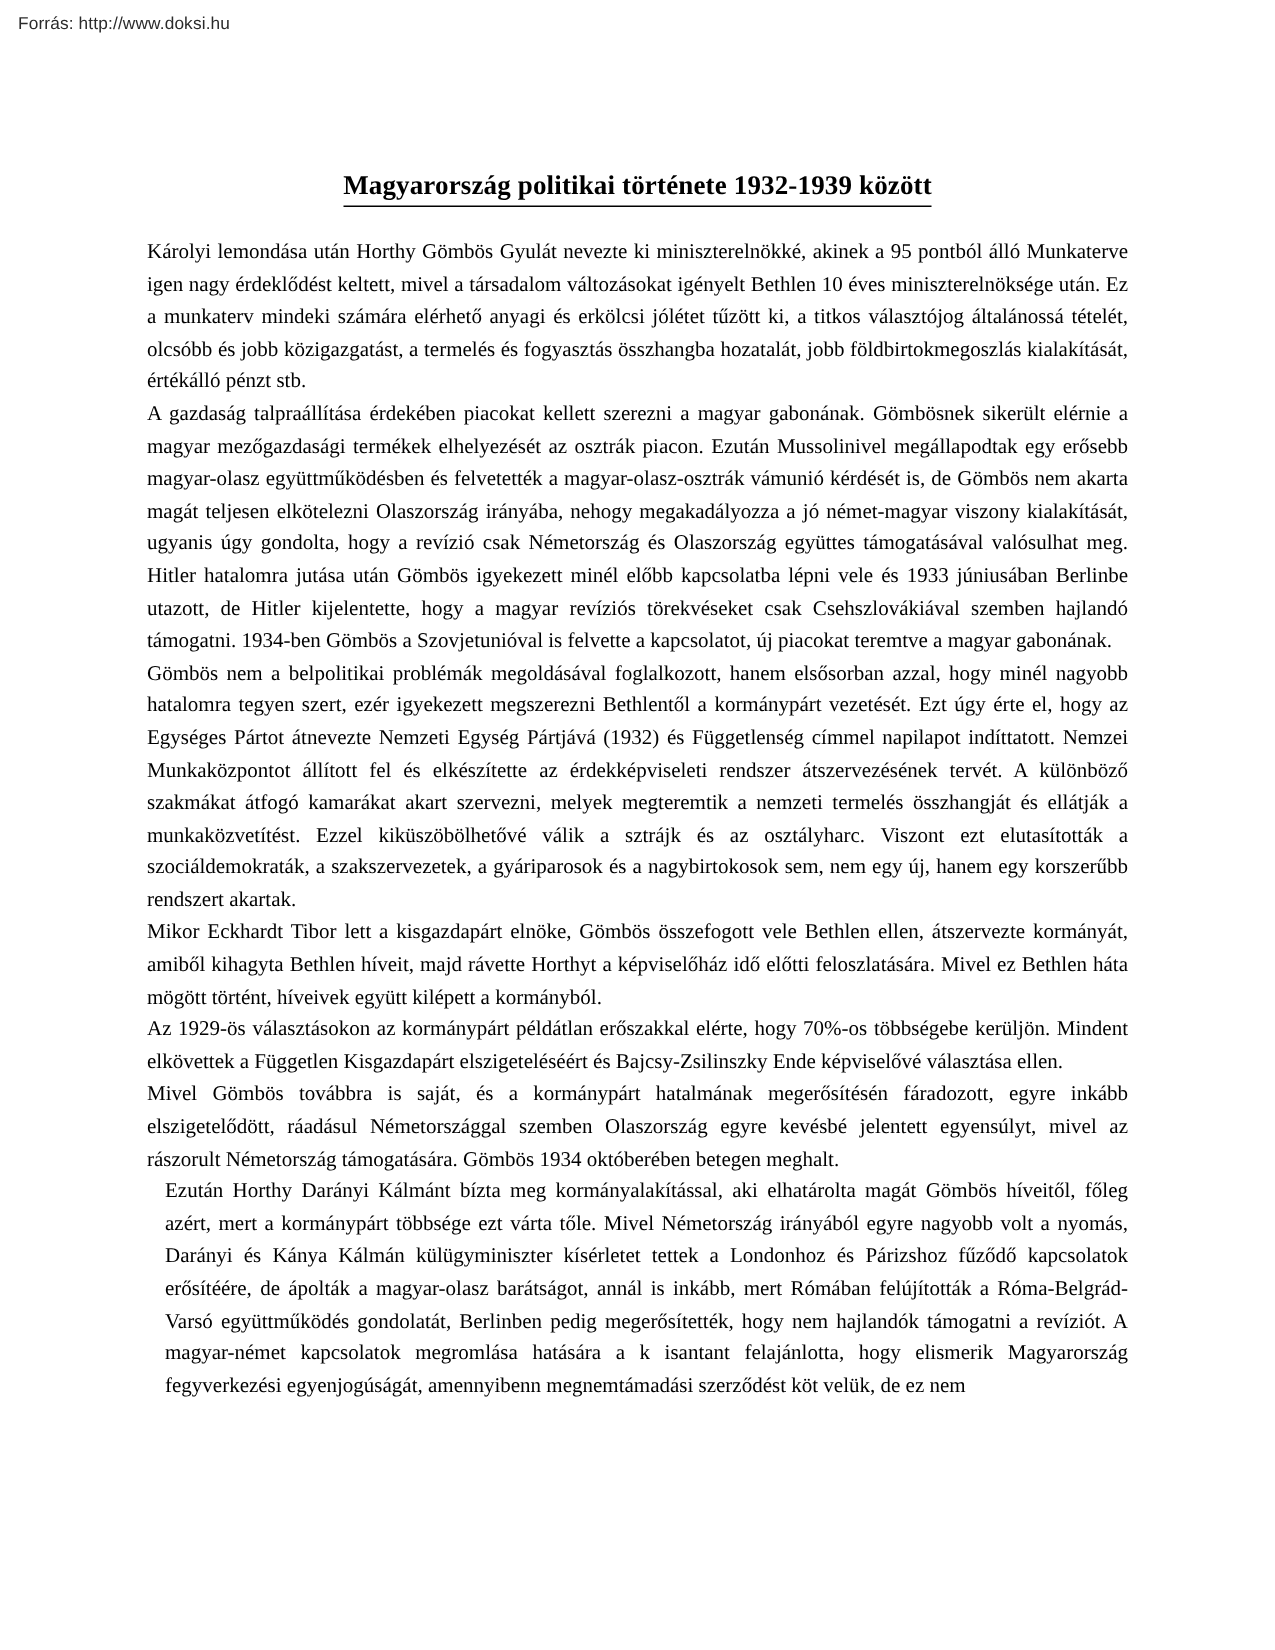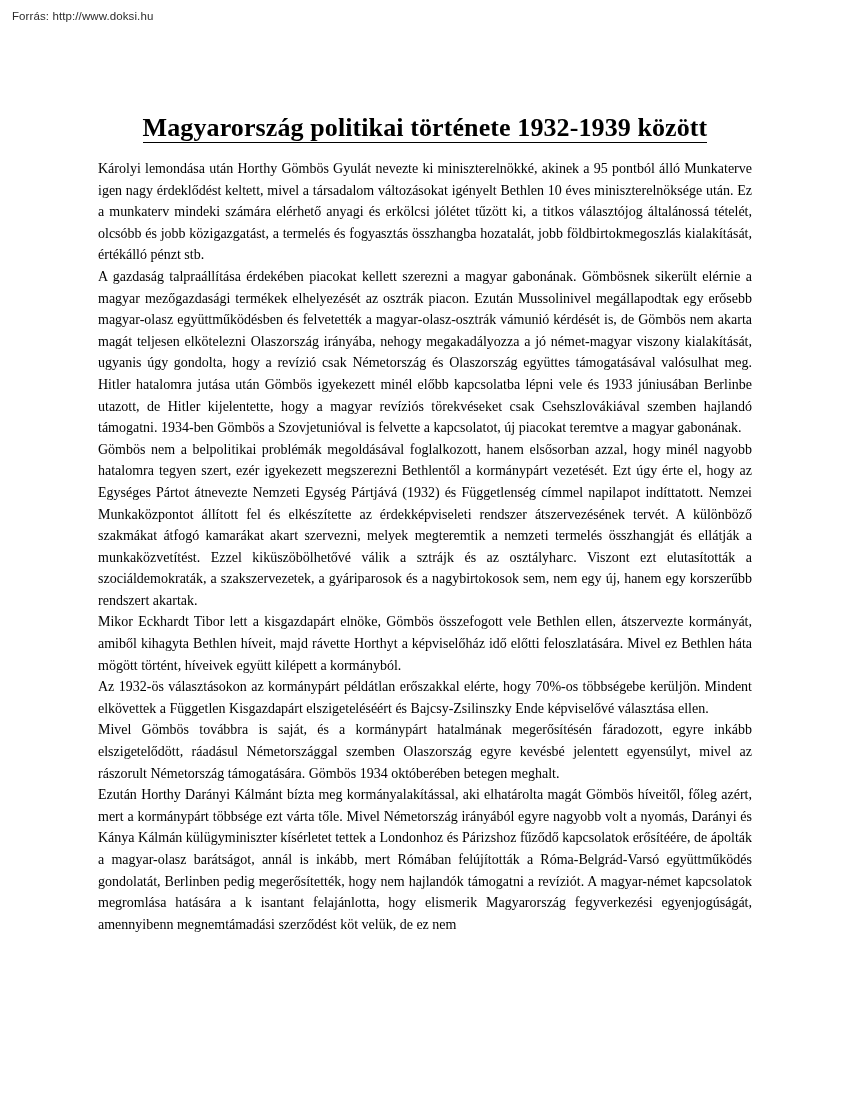--- a/index.html
+++ b/index.html
@@ -39,21 +39,21 @@
     box-sizing: border-box;
     padding: 0;
   }
 
   .doc-title {
     position: absolute;
     top: 98px;
     left: 98px;
     width: 654px;
     text-align: center;
-    font-size: 26px;
+    font-size: 18px;
     font-weight: bold;
     line-height: 26px;
     letter-spacing: 0.1px;
   }
   .doc-title .title-underline {
     display: inline-block;
     border-bottom: 1.6px solid #000;
     padding-bottom: 1px;
   }
 
@@ -71,34 +71,35 @@
     padding: 0;
     text-align: justify;
     text-justify: inter-word;
     hyphens: none;
     -webkit-hyphens: none;
   }
 
   
   .body-text p:last-child {
     text-align: justify;
+    margin-left: 12px;
   }
 </style>
 </head>
 <body>
 
 <div class="page">
 
   <div class="source-header">Forrás: http://www.doksi.hu</div>
 
   <h1 class="doc-title"><span class="title-underline">Magyarország  politikai története 1932-1939 között</span></h1>
 
   <div class="body-text">
     <p>Károlyi lemondása után Horthy Gömbös Gyulát nevezte ki miniszterelnökké, akinek a 95 pontból álló Munkaterve igen nagy érdeklődést keltett, mivel a társadalom változásokat igényelt Bethlen 10 éves miniszterelnöksége után. Ez a munkaterv mindeki számára elérhető anyagi és erkölcsi jólétet tűzött ki, a titkos választójog általánossá tételét, olcsóbb és jobb közigazgatást, a termelés és fogyasztás összhangba hozatalát, jobb földbirtokmegoszlás kialakítását, értékálló pénzt stb.</p>
     <p>A gazdaság talpraállítása érdekében piacokat kellett szerezni a magyar gabonának. Gömbösnek sikerült elérnie a magyar mezőgazdasági termékek elhelyezését az osztrák piacon. Ezután Mussolinivel megállapodtak egy erősebb magyar-olasz együttműködésben és felvetették a magyar-olasz-osztrák vámunió kérdését is, de Gömbös nem akarta magát teljesen elkötelezni Olaszország irányába, nehogy megakadályozza a jó német-magyar viszony kialakítását, ugyanis úgy gondolta, hogy a revízió csak Németország és Olaszország együttes támogatásával valósulhat meg.  Hitler hatalomra jutása után Gömbös igyekezett minél előbb kapcsolatba lépni vele és 1933 júniusában Berlinbe utazott, de Hitler kijelentette, hogy a magyar revíziós törekvéseket csak Csehszlovákiával szemben hajlandó támogatni. 1934-ben Gömbös a Szovjetunióval is felvette a kapcsolatot, új piacokat teremtve a magyar gabonának.</p>
     <p>Gömbös nem a belpolitikai problémák megoldásával foglalkozott, hanem elsősorban azzal, hogy minél nagyobb hatalomra tegyen szert, ezér igyekezett megszerezni Bethlentől a kormánypárt vezetését. Ezt úgy érte el, hogy az Egységes Pártot átnevezte Nemzeti Egység Pártjává (1932) és Függetlenség címmel napilapot indíttatott. Nemzei Munkaközpontot állított fel és elkészítette az érdekképviseleti rendszer átszervezésének tervét. A különböző szakmákat átfogó kamarákat akart szervezni, melyek megteremtik a nemzeti termelés összhangját és ellátják a munkaközvetítést. Ezzel kiküszöbölhetővé válik a sztrájk és az osztályharc. Viszont ezt elutasították a szociáldemokraták, a szakszervezetek, a gyáriparosok és a nagybirtokosok sem, nem egy új, hanem egy korszerűbb rendszert akartak.</p>
     <p>Mikor Eckhardt Tibor lett a kisgazdapárt elnöke, Gömbös összefogott vele Bethlen ellen, átszervezte kormányát, amiből kihagyta Bethlen híveit, majd rávette Horthyt a képviselőház idő előtti feloszlatására. Mivel ez Bethlen háta mögött történt, híveivek együtt kilépett a kormányból.</p>
-    <p>Az 1932-ös választásokon az kormánypárt példátlan erőszakkal elérte, hogy 70%-os többségebe kerüljön. Mindent elkövettek a Független Kisgazdapárt elszigeteléséért és Bajcsy-Zsilinszky Ende képviselővé választása ellen.</p>
+    <p>Az 1929-ös választásokon az kormánypárt példátlan erőszakkal elérte, hogy 70%-os többségebe kerüljön. Mindent elkövettek a Független Kisgazdapárt elszigeteléséért és Bajcsy-Zsilinszky Ende képviselővé választása ellen.</p>
     <p>Mivel Gömbös továbbra is saját, és a kormánypárt hatalmának megerősítésén fáradozott, egyre inkább elszigetelődött, ráadásul Németországgal szemben Olaszország egyre kevésbé jelentett egyensúlyt, mivel az rászorult Németország támogatására. Gömbös 1934 októberében betegen meghalt.</p>
     <p>Ezután Horthy Darányi Kálmánt bízta meg kormányalakítással, aki elhatárolta magát Gömbös híveitől, főleg azért, mert a kormánypárt többsége ezt várta tőle. Mivel Németország irányából egyre nagyobb volt a nyomás, Darányi és Kánya Kálmán külügyminiszter kísérletet tettek a Londonhoz és Párizshoz fűződő kapcsolatok erősítéére, de ápolták a magyar-olasz barátságot, annál is inkább, mert Rómában felújították a Róma-Belgrád-Varsó együttműködés gondolatát, Berlinben pedig megerősítették, hogy nem hajlandók támogatni a revíziót. A magyar-német kapcsolatok megromlása hatására a k isantant felajánlotta, hogy elismerik Magyarország fegyverkezési egyenjogúságát, amennyibenn megnemtámadási szerződést köt velük, de ez nem</p>
   </div>
 
 </div>
 
 </body></html>

